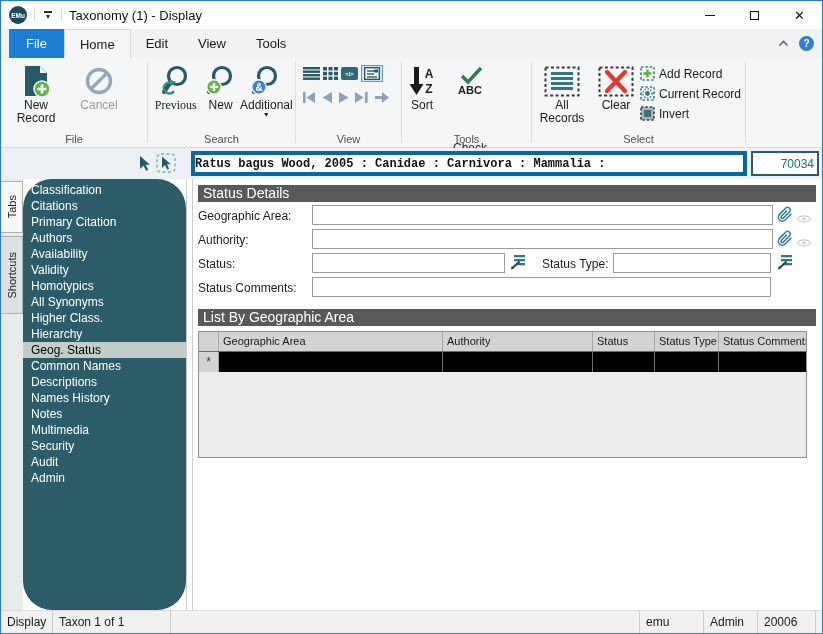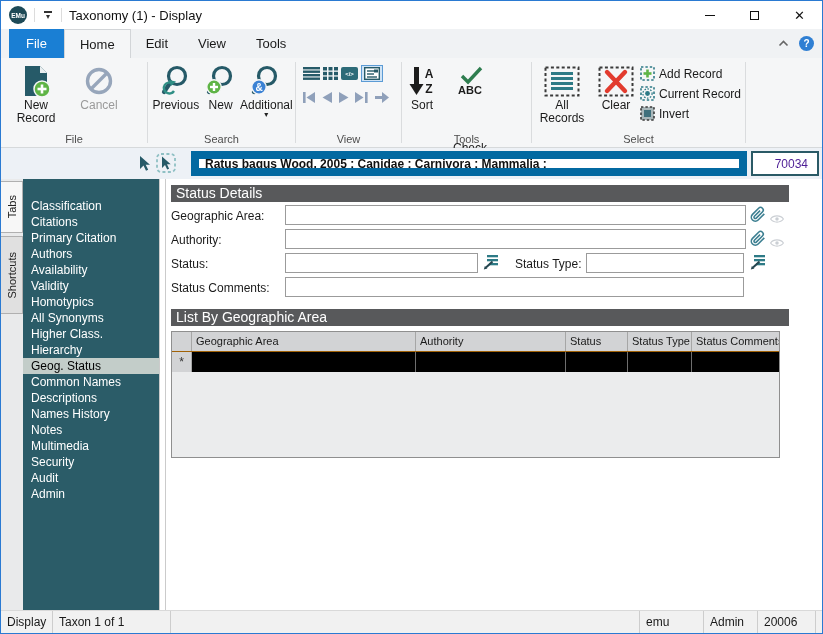--- a/index.html
+++ b/index.html
@@ -47,32 +47,32 @@
   .viewicons { display:flex; gap:3px; padding:7px 0 0 7px; align-items:center; }
   .vic { display:flex; align-items:center; justify-content:center; }
   .vic-sel { background:#cfe3f5; border:1px solid #5b9bd5; padding:1px 2px; }
   .navarrows { display:flex; gap:3px; padding:9px 0 0 6px; }
   .selstack { display:flex; flex-direction:column; padding-top:8px; gap:5px; }
   .selrow { display:flex; align-items:center; gap:4px; font-size:12px; color:#1a1a1a; }
 
   
   .recordbar { height:31px; background:#edf1f6; position:relative; }
   .cursor-ico { position:absolute; top:7px; }
-  .summarybox { position:absolute; left:190px; top:3px; width:556px; height:25px; background:#fff; border:8px solid #0369a1; font-size:12px; font-weight:bold; color:#111; display:flex; align-items:center; padding-left:6px; overflow:hidden; white-space:nowrap; }
-  .irnbox { position:absolute; left:750px; top:3px; width:68px; height:25px; background:#fff; border:2px solid #2a5a66; font-size:12px; color:#4c1d95; display:flex; align-items:center; justify-content:flex-end; padding-right:9px; }
+  .summarybox { position:absolute; left:190px; top:3px; width:556px; height:25px; background:#fff; border:4px solid #0369a1; font-size:12px; font-weight:bold; color:#111; display:flex; align-items:center; overflow:hidden; white-space:nowrap;font-family:Liberation Mono, monospace; }
+  .irnbox { position:absolute; left:750px; top:3px; width:68px; height:25px; background:#fff; border:2px solid #2a5a66; font-size:12px; color:#0f766e; display:flex; align-items:center; justify-content:flex-end; padding-right:3px; }
 
   
   .main { display:flex; height:431px; }
   .tabstrip { width:22px; background:#e9eaeb; padding-top:2px; display:flex; flex-direction:column; gap:3px; }
   .vtab { width:22px; display:flex; align-items:center; justify-content:center; border:1px solid #b0b0b0; border-left:none; background:#e0e0e0; }
   .vtab span { writing-mode:vertical-rl; transform:rotate(180deg); font-size:11px; color:#222; }
   .vtab-sel { background:#f7f7f7; }
   .vtab-tabs { height:52px; }
   .vtab-short { height:78px; }
-  .sidebar { width:136px; background:#2b5c68; padding-top:19px; }
+  .sidebar { width:163px; background:#2b5c68; padding-top:3px;border-radius:29px; }
   .sbitem { height:16px; line-height:16px; font-size:12px; color:#fff; padding-left:8px; white-space:nowrap; }
   .sbitem.sel { background:#c3cdc9; color:#000000; }
   .splitter { width:7px; background:#fff; border-left:1px solid #cbcbcb; border-right:1px solid #cbcbcb; }
   .content { flex:1; background:#fff; position:relative; }
 
   .sechead { position:absolute; left:5px; width:618px; height:17px; background:#58595b; color:#fff; font-size:14px; line-height:17px; padding-left:5px; }
   .flabel { position:absolute; font-size:12px; color:#1a1a1a; white-space:nowrap; }
   .finput { position:absolute; height:20px; border:1px solid #9b9b9b; background:#fff; font-size:12px; padding:0 3px; font-family:"Liberation Sans", sans-serif; }
   .rowico { position:absolute; }
 
@@ -156,21 +156,21 @@
             <line x1="7" y1="23" x2="23" y2="7" stroke="#97a6bb" stroke-width="3.4"></line>
           </svg>
         </div>
         <div class="blabel dis">Cancel</div>
       </div>
       <div class="grouplabel">File</div>
     </div>
     <div class="rgsep"></div>
 
     <div class="rgroup g-search">
-      <div class="bigbtn" style="width:62px;">
+      <div class="bigbtn" style="width:62px;font-family:Liberation Serif, serif;">
         <div class="ic">
           <svg width="34" height="34" viewBox="0 0 34 34">
             <circle cx="18" cy="12" r="8.5" fill="none" stroke="#265a68" stroke-width="3.2"></circle>
             <line x1="11" y1="19" x2="5" y2="28" stroke="#265a68" stroke-width="4.2" stroke-linecap="round"></line>
             <path d="M15 27 a5.5 5.5 0 1 1 -1.5 -7.5" fill="none" stroke="#2f8f85" stroke-width="2.4"></path>
             <polygon points="10,16 17,17.5 12,22" fill="#2f8f85"></polygon>
           </svg>
         </div>
         <div class="blabel">Previous</div>
       </div>

